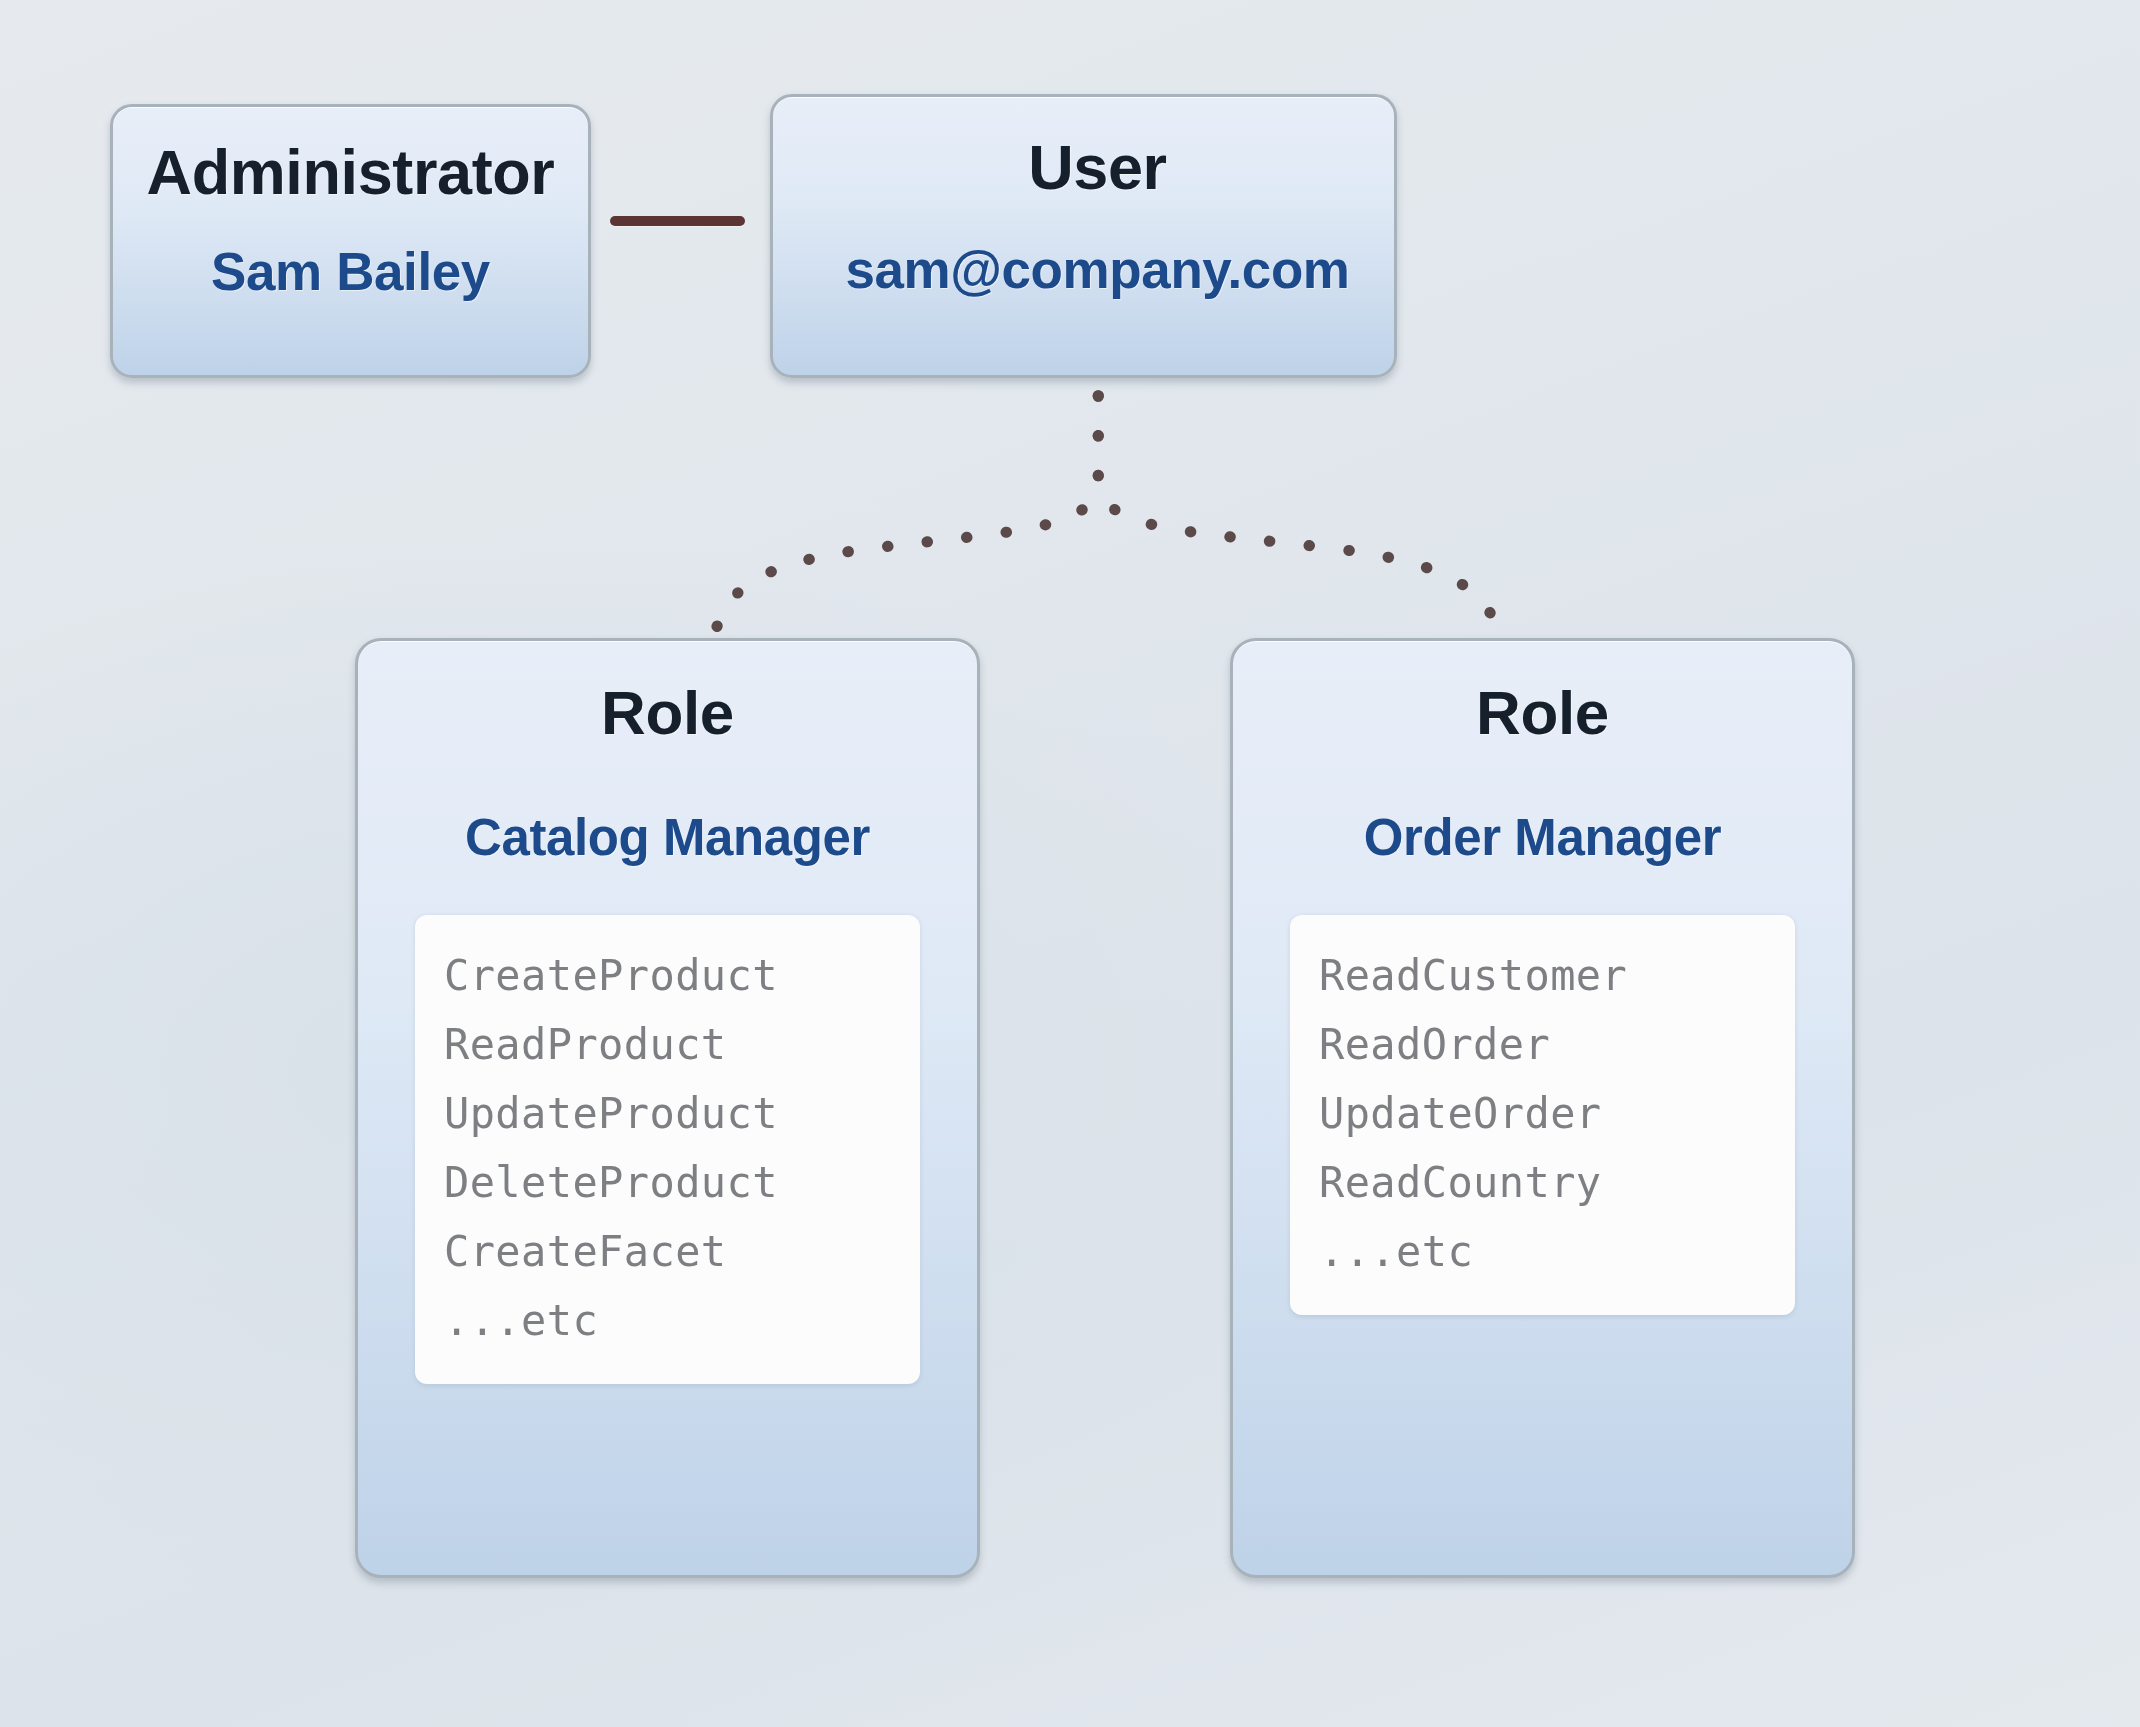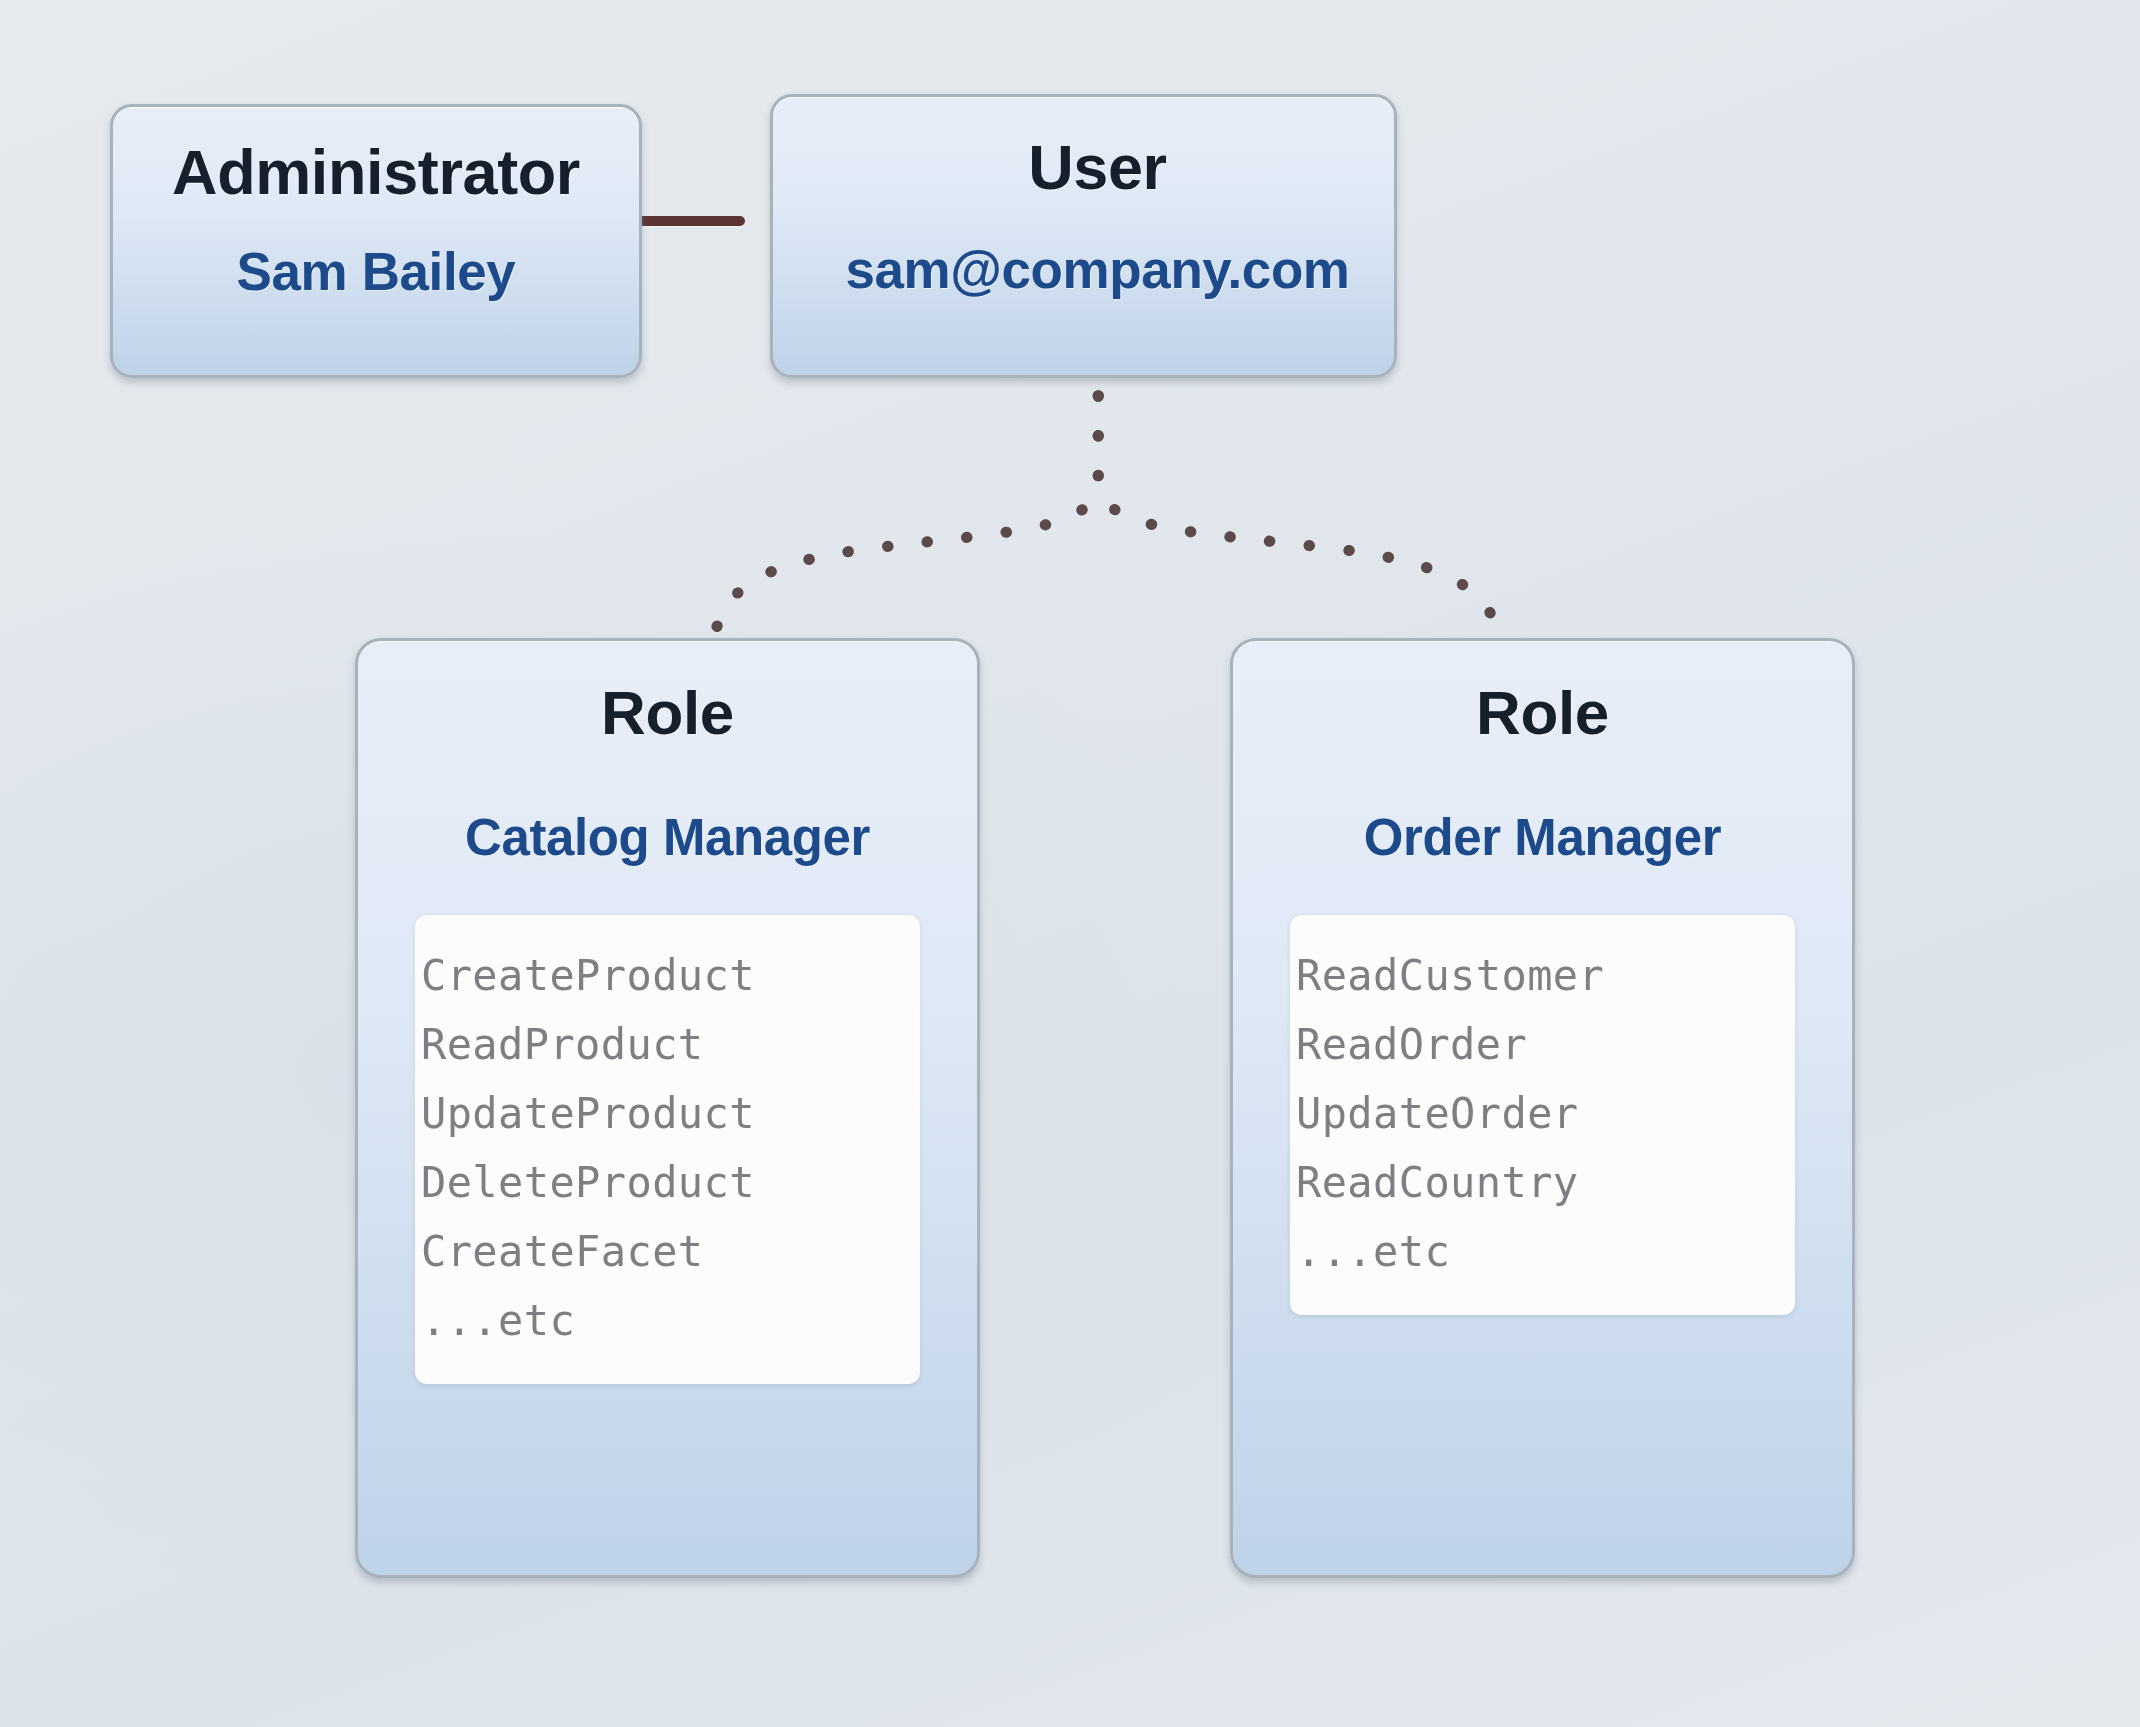--- a/index.html
+++ b/index.html
@@ -38,21 +38,21 @@
   }
   .node-value {
     font-weight: bold;
     color: #1c4a8b;
     text-shadow: 0.9px 0.9px 0 rgba(255,255,255,0.5);
     letter-spacing: -0.4px;
   }
 
   
   #admin-node {
-    left: 110px; top: 104px; width: 532px; height: 274px;
+    left: 110px; top: 104px; width: 481px; height: 274px;
     justify-content: flex-start;
   }
   #admin-node .node-type { font-size: 63px; margin-top: 29px; }
   #admin-node .node-value { font-size: 53px; margin-top: 33px; }
 
   #user-node {
     left: 770px; top: 94px; width: 627px; height: 284px;
     justify-content: flex-start;
     padding-left: 28px;
   }
@@ -76,21 +76,21 @@
     background: #fcfcfd;
     box-shadow: 0 1.7px 4.3px rgba(125,140,155,0.22);
     padding: 26px 0 29px 0;
     box-sizing: border-box;
   }
   .perm-item {
     font-family: "DejaVu Sans Mono", "Liberation Mono", monospace;
     font-size: 42px;
     line-height: 69px;
     color: #7d7f82;
-    padding-left: 6px;
+    padding-left: 29px;
     white-space: pre;
     letter-spacing: 0.4px;
   }
 
   
   #link-admin-user {
     position: absolute;
     left: 610px; top: 216px;
     width: 135px; height: 10.3px;
     background: #5c3434;

